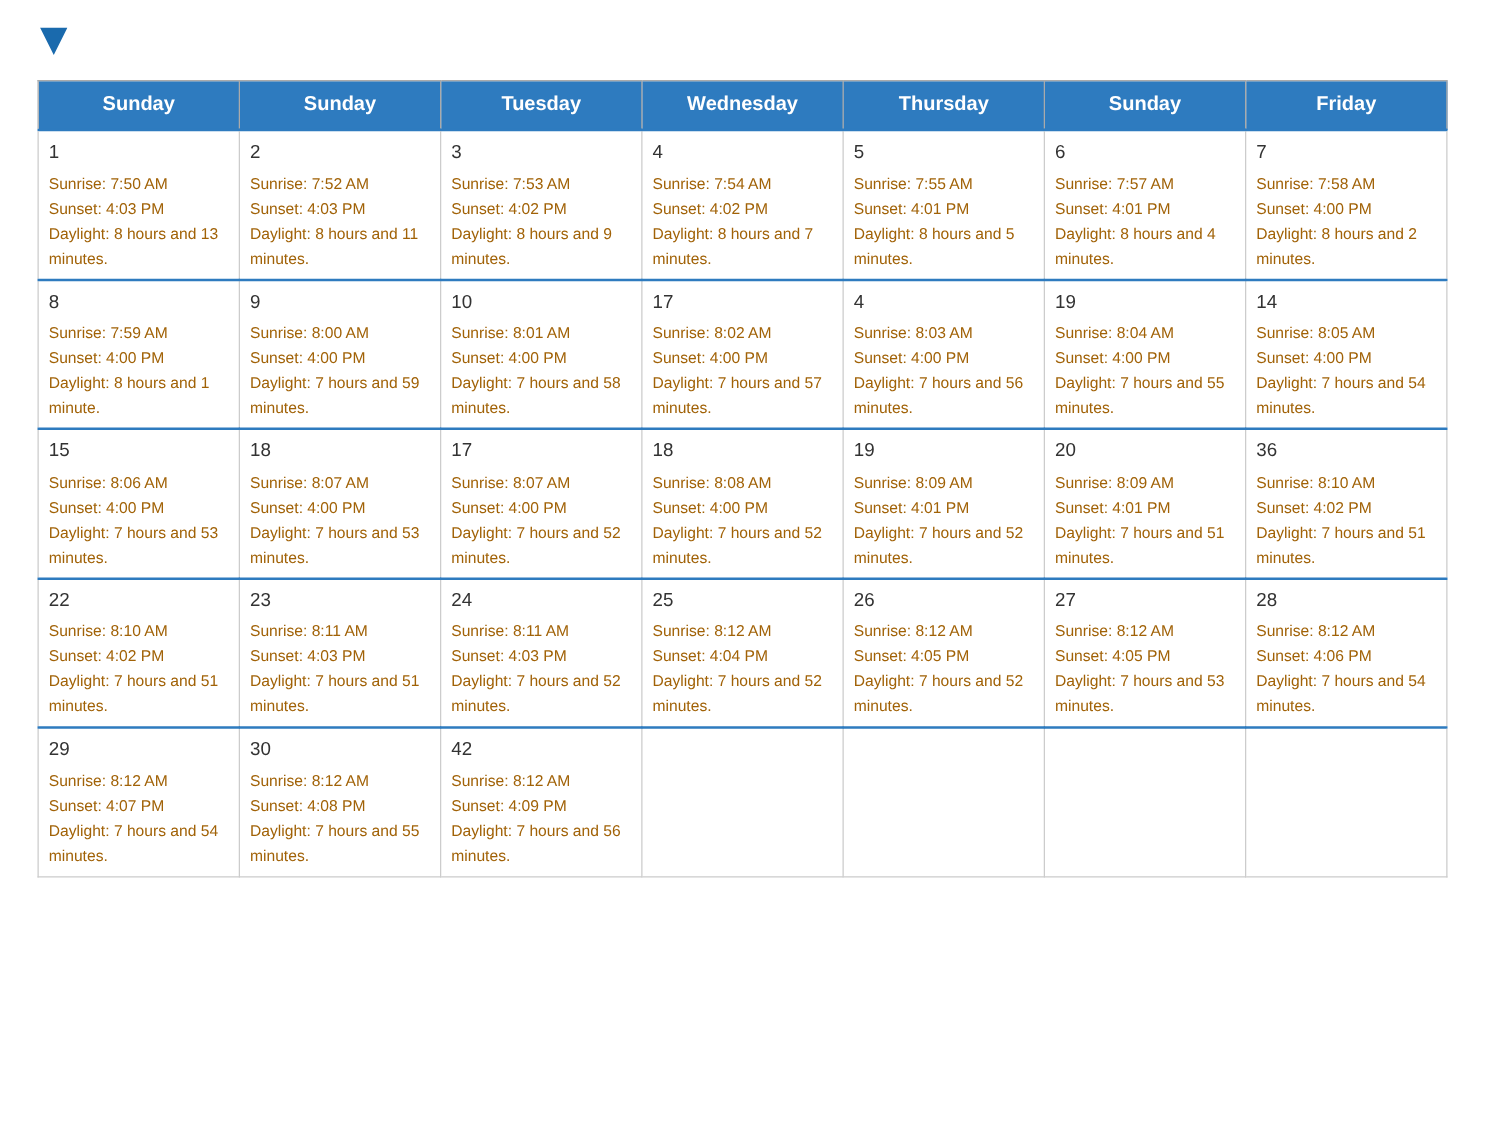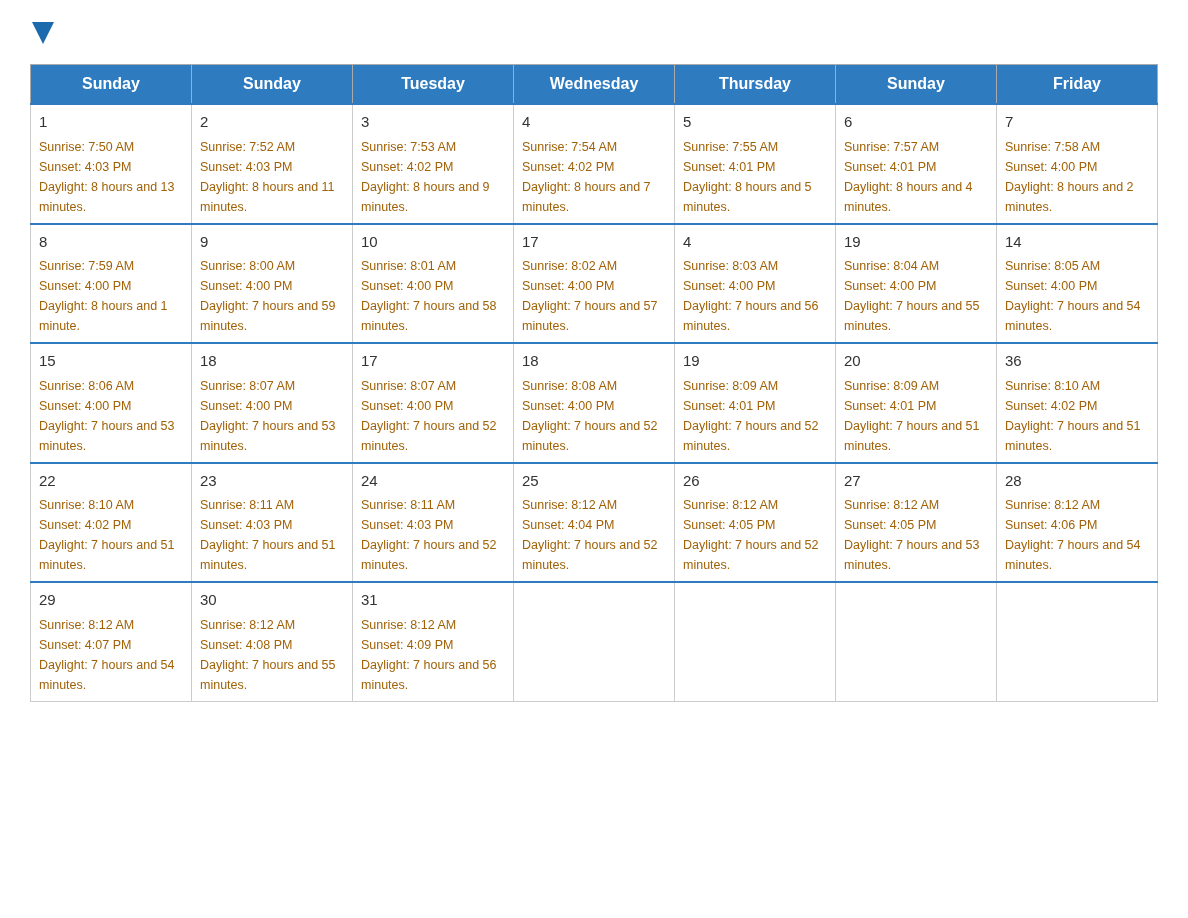--- a/index.html
+++ b/index.html
@@ -197,21 +197,21 @@
         <td><span class="day-number">27</span>
 <span class="day-info">Sunrise: 8:12 AM<br>Sunset: 4:05 PM<br>Daylight: 7 hours and 53 minutes.</span></td>
         <td><span class="day-number">28</span>
 <span class="day-info">Sunrise: 8:12 AM<br>Sunset: 4:06 PM<br>Daylight: 7 hours and 54 minutes.</span></td>
       </tr>
       <tr>
         <td><span class="day-number">29</span>
 <span class="day-info">Sunrise: 8:12 AM<br>Sunset: 4:07 PM<br>Daylight: 7 hours and 54 minutes.</span></td>
         <td><span class="day-number">30</span>
 <span class="day-info">Sunrise: 8:12 AM<br>Sunset: 4:08 PM<br>Daylight: 7 hours and 55 minutes.</span></td>
-        <td><span class="day-number">31</span>
+        <td><span class="day-number">42</span>
 <span class="day-info">Sunrise: 8:12 AM<br>Sunset: 4:09 PM<br>Daylight: 7 hours and 56 minutes.</span></td>
         <td class="empty-cell"></td>
         <td class="empty-cell"></td>
         <td class="empty-cell"></td>
         <td class="empty-cell"></td>
       </tr>
     </tbody>
 </table>
 
 </body></html>

